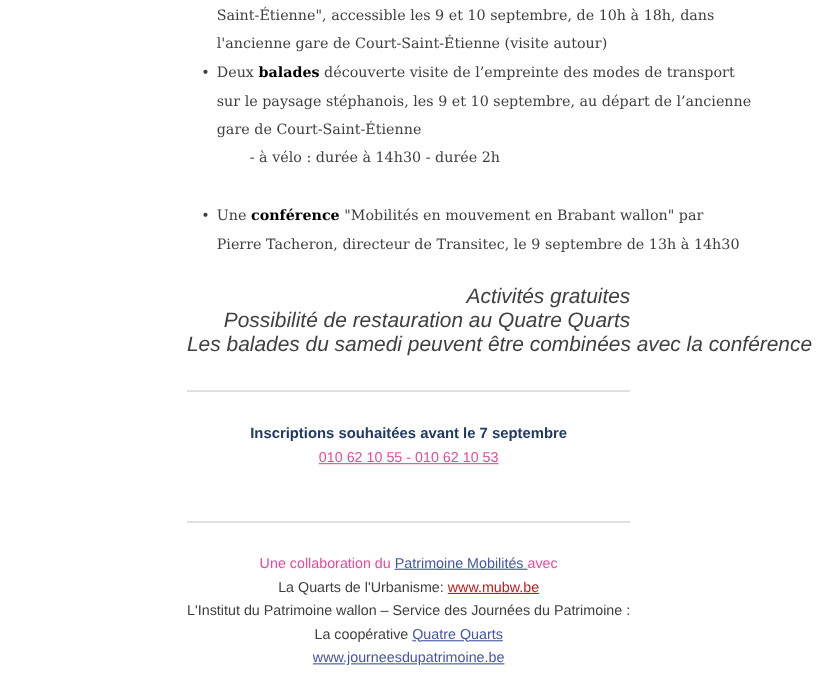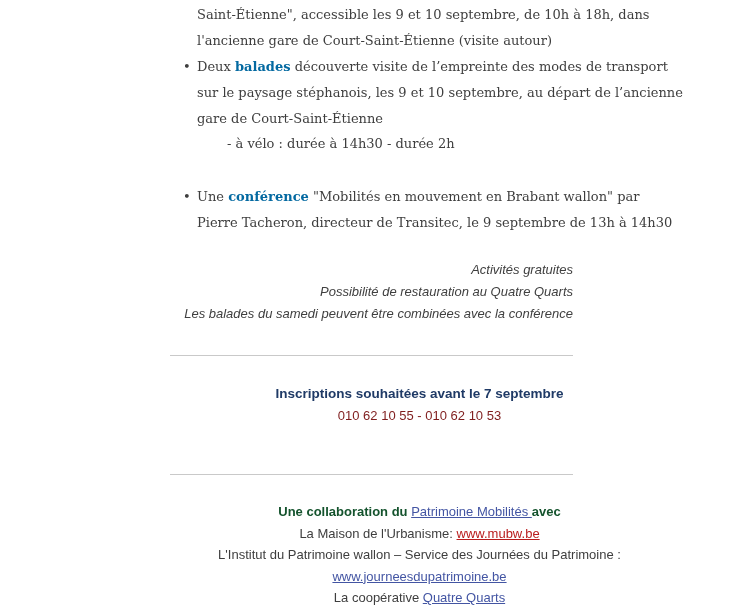--- a/index.html
+++ b/index.html
@@ -5,52 +5,52 @@
   html,body{margin:0;padding:0;}
   body{
     width:750px;height:615px;background:#ffffff;overflow:hidden;
     font-family:"Liberation Serif", serif;
   }
   .doc{position:relative;width:750px;height:615px;background:#ffffff;}
 
   
   .serif{font-family:"DejaVu Serif", serif;font-size:13px;color:#3e3e3e;}
   .serif .ln{line-height:26px;white-space:nowrap;}
-  .keyword{font-weight:bold;color:#0369a1;}
+  .keyword{font-weight:bold;color:#000000;}
 
   .para{position:absolute;left:197px;}
   .bullet-dot{
     position:absolute;left:-14px;top:0;
     font-family:"DejaVu Serif", serif;font-size:13px;line-height:26px;color:#3e3e3e;
   }
   .subsched{position:absolute;left:227px;}
   .subsched .ln{line-height:22px;}
 
   
   .notes{
     position:absolute;left:170px;width:403px;text-align:right;
     font-family:"Liberation Sans", sans-serif;font-style:italic;
-    font-size:13px;color:#404040;
+    font-size:19px;color:#404040;
   }
   .notes .ln{line-height:22px;white-space:nowrap;}
 
   .divider{
     position:absolute;left:170px;width:403px;height:0;
     border:none;border-top:1px solid #c9c9c9;margin:0;
   }
 
   
   .centerblk{
     position:absolute;left:170px;width:403px;text-align:center;
-    font-family:"Liberation Sans", sans-serif;font-size:13px;color:#3e3e3e;margin-left:48px;
+    font-family:"Liberation Sans", sans-serif;font-size:13px;color:#3e3e3e;
   }
   .centerblk .ln{line-height:21.5px;}
   .insc-heading{font-weight:bold;color:#1f3a66;font-size:13.5px;}
-  .phone{color:#7f1d1d;}
-  .navy-bold{font-weight:bold;color:#14532d;}
+  .phone{color:#ec4899;text-decoration:underline;}
+  .navy-bold{font-weight:normal;color:#ec4899;}
   a.blue-link{color:#4355a3;text-decoration:underline;cursor:pointer;}
   a.dark-link{color:#b91c1c;text-decoration:underline;cursor:pointer;}
 </style>
 </head>
 <body>
 
 <div class="doc">
 
   <div class="para serif" style="top:2px;">
     <div class="ln">Saint-Étienne", accessible les 9 et 10 septembre, de 10h à 18h, dans</div>
@@ -84,19 +84,19 @@
 
   <div class="centerblk" style="top:383px;">
     <div class="ln insc-heading">Inscriptions souhaitées avant le 7 septembre</div>
     <div class="ln phone">010 62 10 55 - 010 62 10 53</div>
   </div>
 
   <hr class="divider" style="top:474px;">
 
   <div class="centerblk" style="top:501px;">
     <div class="ln"><span class="navy-bold">Une collaboration du </span><a class="blue-link">Patrimoine Mobilités </a><span class="navy-bold">avec</span></div>
-    <div class="ln"><span>La Maison de l'Urbanisme: </span><a class="dark-link">www.mubw.be</a></div>
+    <div class="ln"><span>La Quarts de l'Urbanisme: </span><a class="dark-link">www.mubw.be</a></div>
     <div class="ln">L'Institut du Patrimoine wallon – Service des Journées du Patrimoine :</div>
+    <div class="ln"><span>La coopérative </span><a class="blue-link">Quatre Quarts</a></div>
     <div class="ln"><a class="blue-link">www.journeesdupatrimoine.be</a></div>
-    <div class="ln"><span>La coopérative </span><a class="blue-link">Quatre Quarts</a></div>
   </div>
 
 </div>
 
 </body></html>

